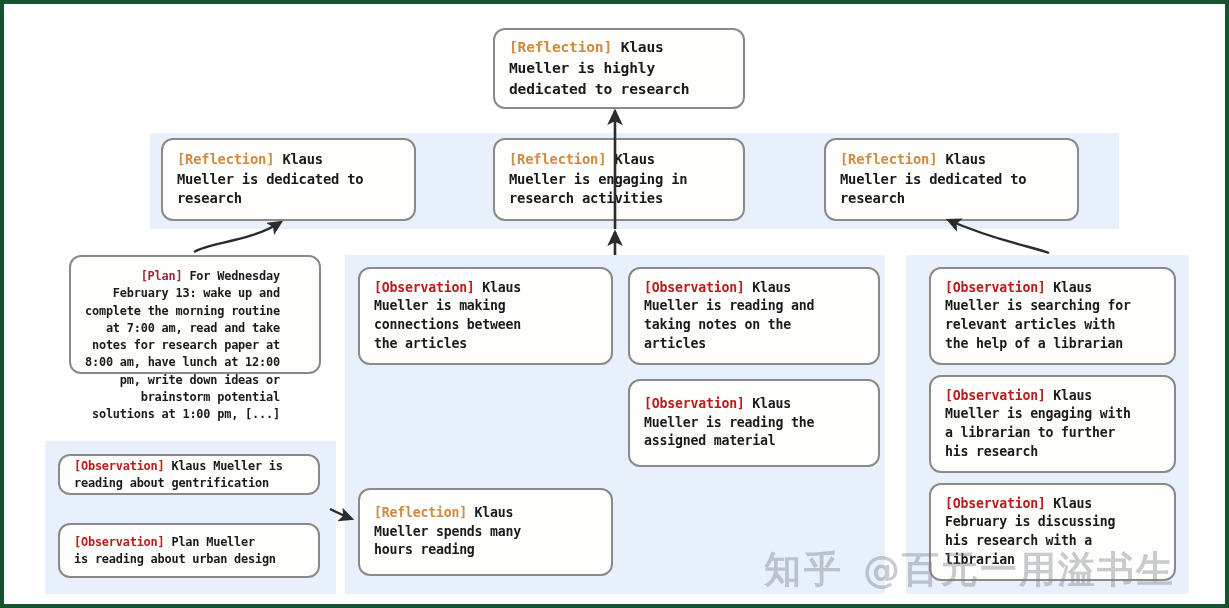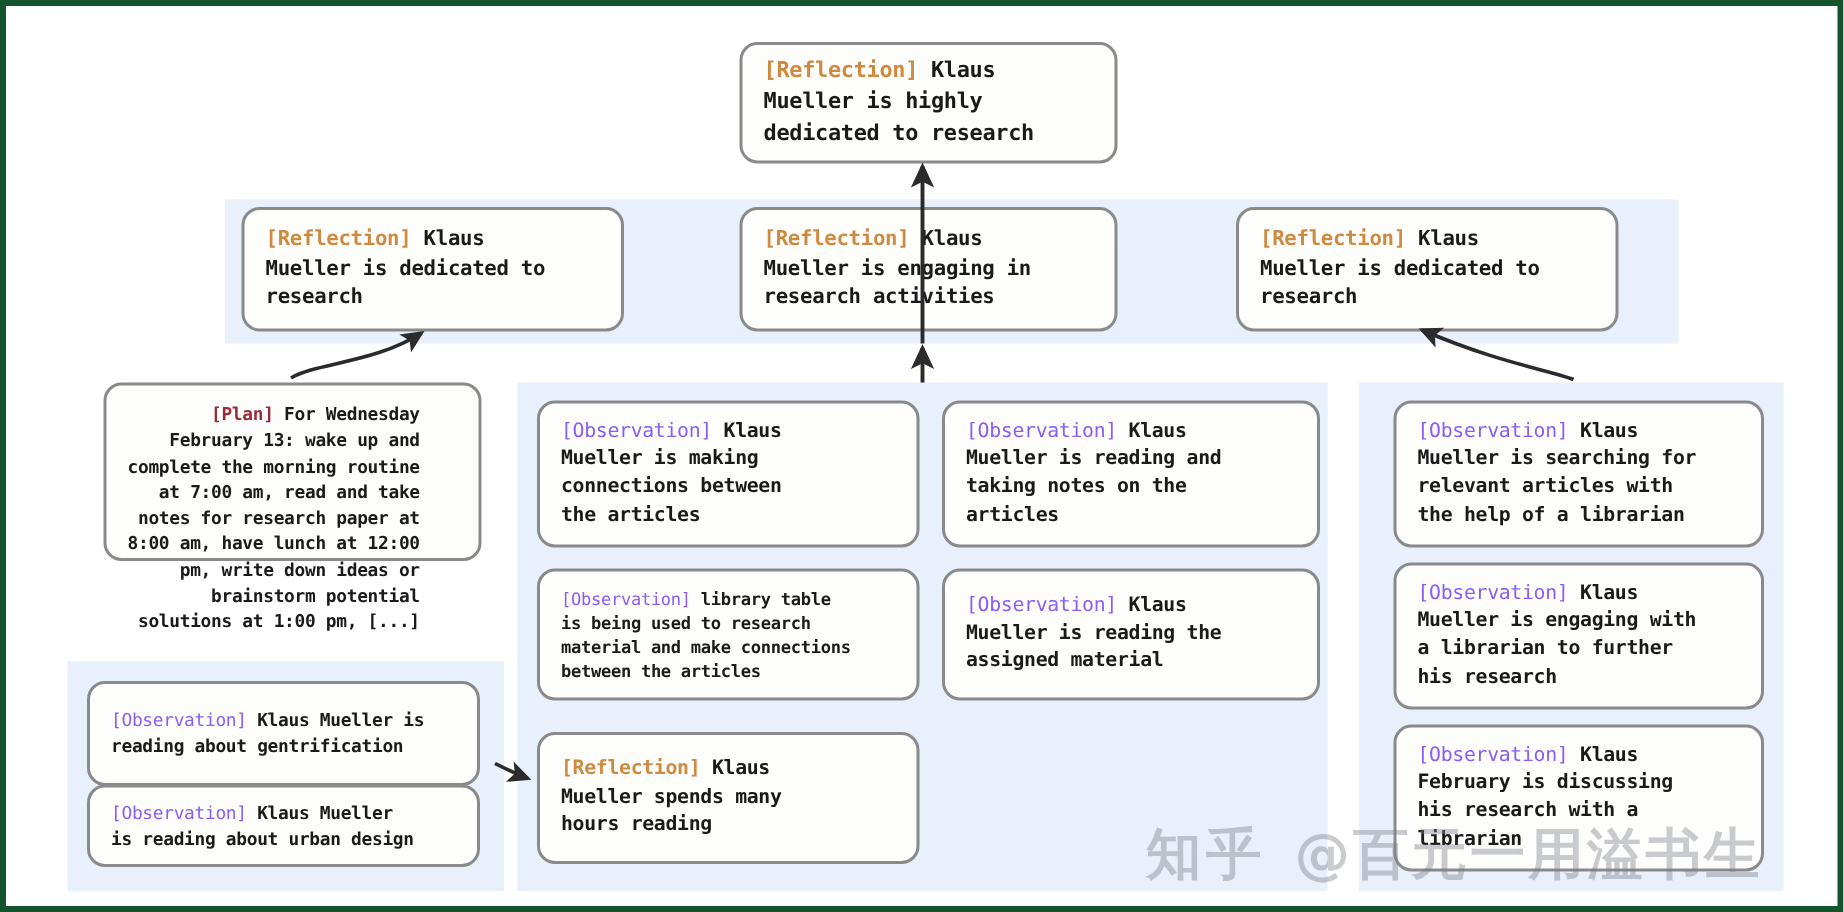--- a/index.html
+++ b/index.html
@@ -46,21 +46,21 @@
     letter-spacing: -0.2px;
     white-space: pre-wrap;
     word-break: normal;
   }
   .t15 .txt { font-size: 14.6px; }
   .t13 .txt { font-size: 13.2px; }
   .t12 .txt { font-size: 11.9px; }
   .t14 .txt { font-size: 13.8px; }
 
   .tag-reflection { color: #d08a3f; font-weight: bold; }
-  .tag-observation { color: #8b5cf6; font-weight: normal; }
+  .tag-observation { color: #b91c1c; font-weight: bold; }
   .tag-plan { color: #9c2b3a; font-weight: bold; }
 
   
   #arrows {
     position: absolute;
     left: 0; top: 0;
     width: 1221px; height: 600px;
     z-index: 4;
     pointer-events: none;
   }
@@ -136,43 +136,37 @@
 February 13: wake up and
 complete the morning routine
 at 7:00 am, read and take
 notes for research paper at
 8:00 am, have lunch at 12:00
 pm, write down ideas or
 brainstorm potential
 solutions at 1:00 pm, [...]</span></div>
   </div>
 
-  <div class="node t12" style="left:54px; top:450px; width:262px; height:70px;">
+  <div class="node t12" style="left:54px; top:450px; width:262px; height:41px;">
     <div class="txt"><span class="tag-observation">[Observation]</span><span> Klaus Mueller is
 reading about gentrification</span></div>
   </div>
 
   <div class="node t12" style="left:54px; top:519px; width:262px; height:55px;">
-    <div class="txt"><span class="tag-observation">[Observation]</span><span> Klaus Mueller
+    <div class="txt"><span class="tag-observation">[Observation]</span><span> Plan Mueller
 is reading about urban design</span></div>
   </div>
 
   <div class="node t13" style="left:354px; top:263px; width:255px; height:98px;">
     <div class="txt"><span class="tag-observation">[Observation]</span><span> Klaus
 Mueller is making
 connections between
 the articles</span></div>
   </div>
 
-  <div class="node t12" style="left:354px; top:375px; width:255px; height:88px;">
-    <div class="txt" style="font-size:11.4px;"><span class="tag-observation">[Observation]</span><span> library table
-is being used to research
-material and make connections
-between the articles</span></div>
-  </div>
 
   <div class="node t13" style="left:354px; top:484px; width:255px; height:88px;">
     <div class="txt"><span class="tag-reflection">[Reflection]</span><span> Klaus
 Mueller spends many
 hours reading</span></div>
   </div>
 
   <div class="node t13" style="left:624px; top:263px; width:252px; height:98px;">
     <div class="txt"><span class="tag-observation">[Observation]</span><span> Klaus
 Mueller is reading and

